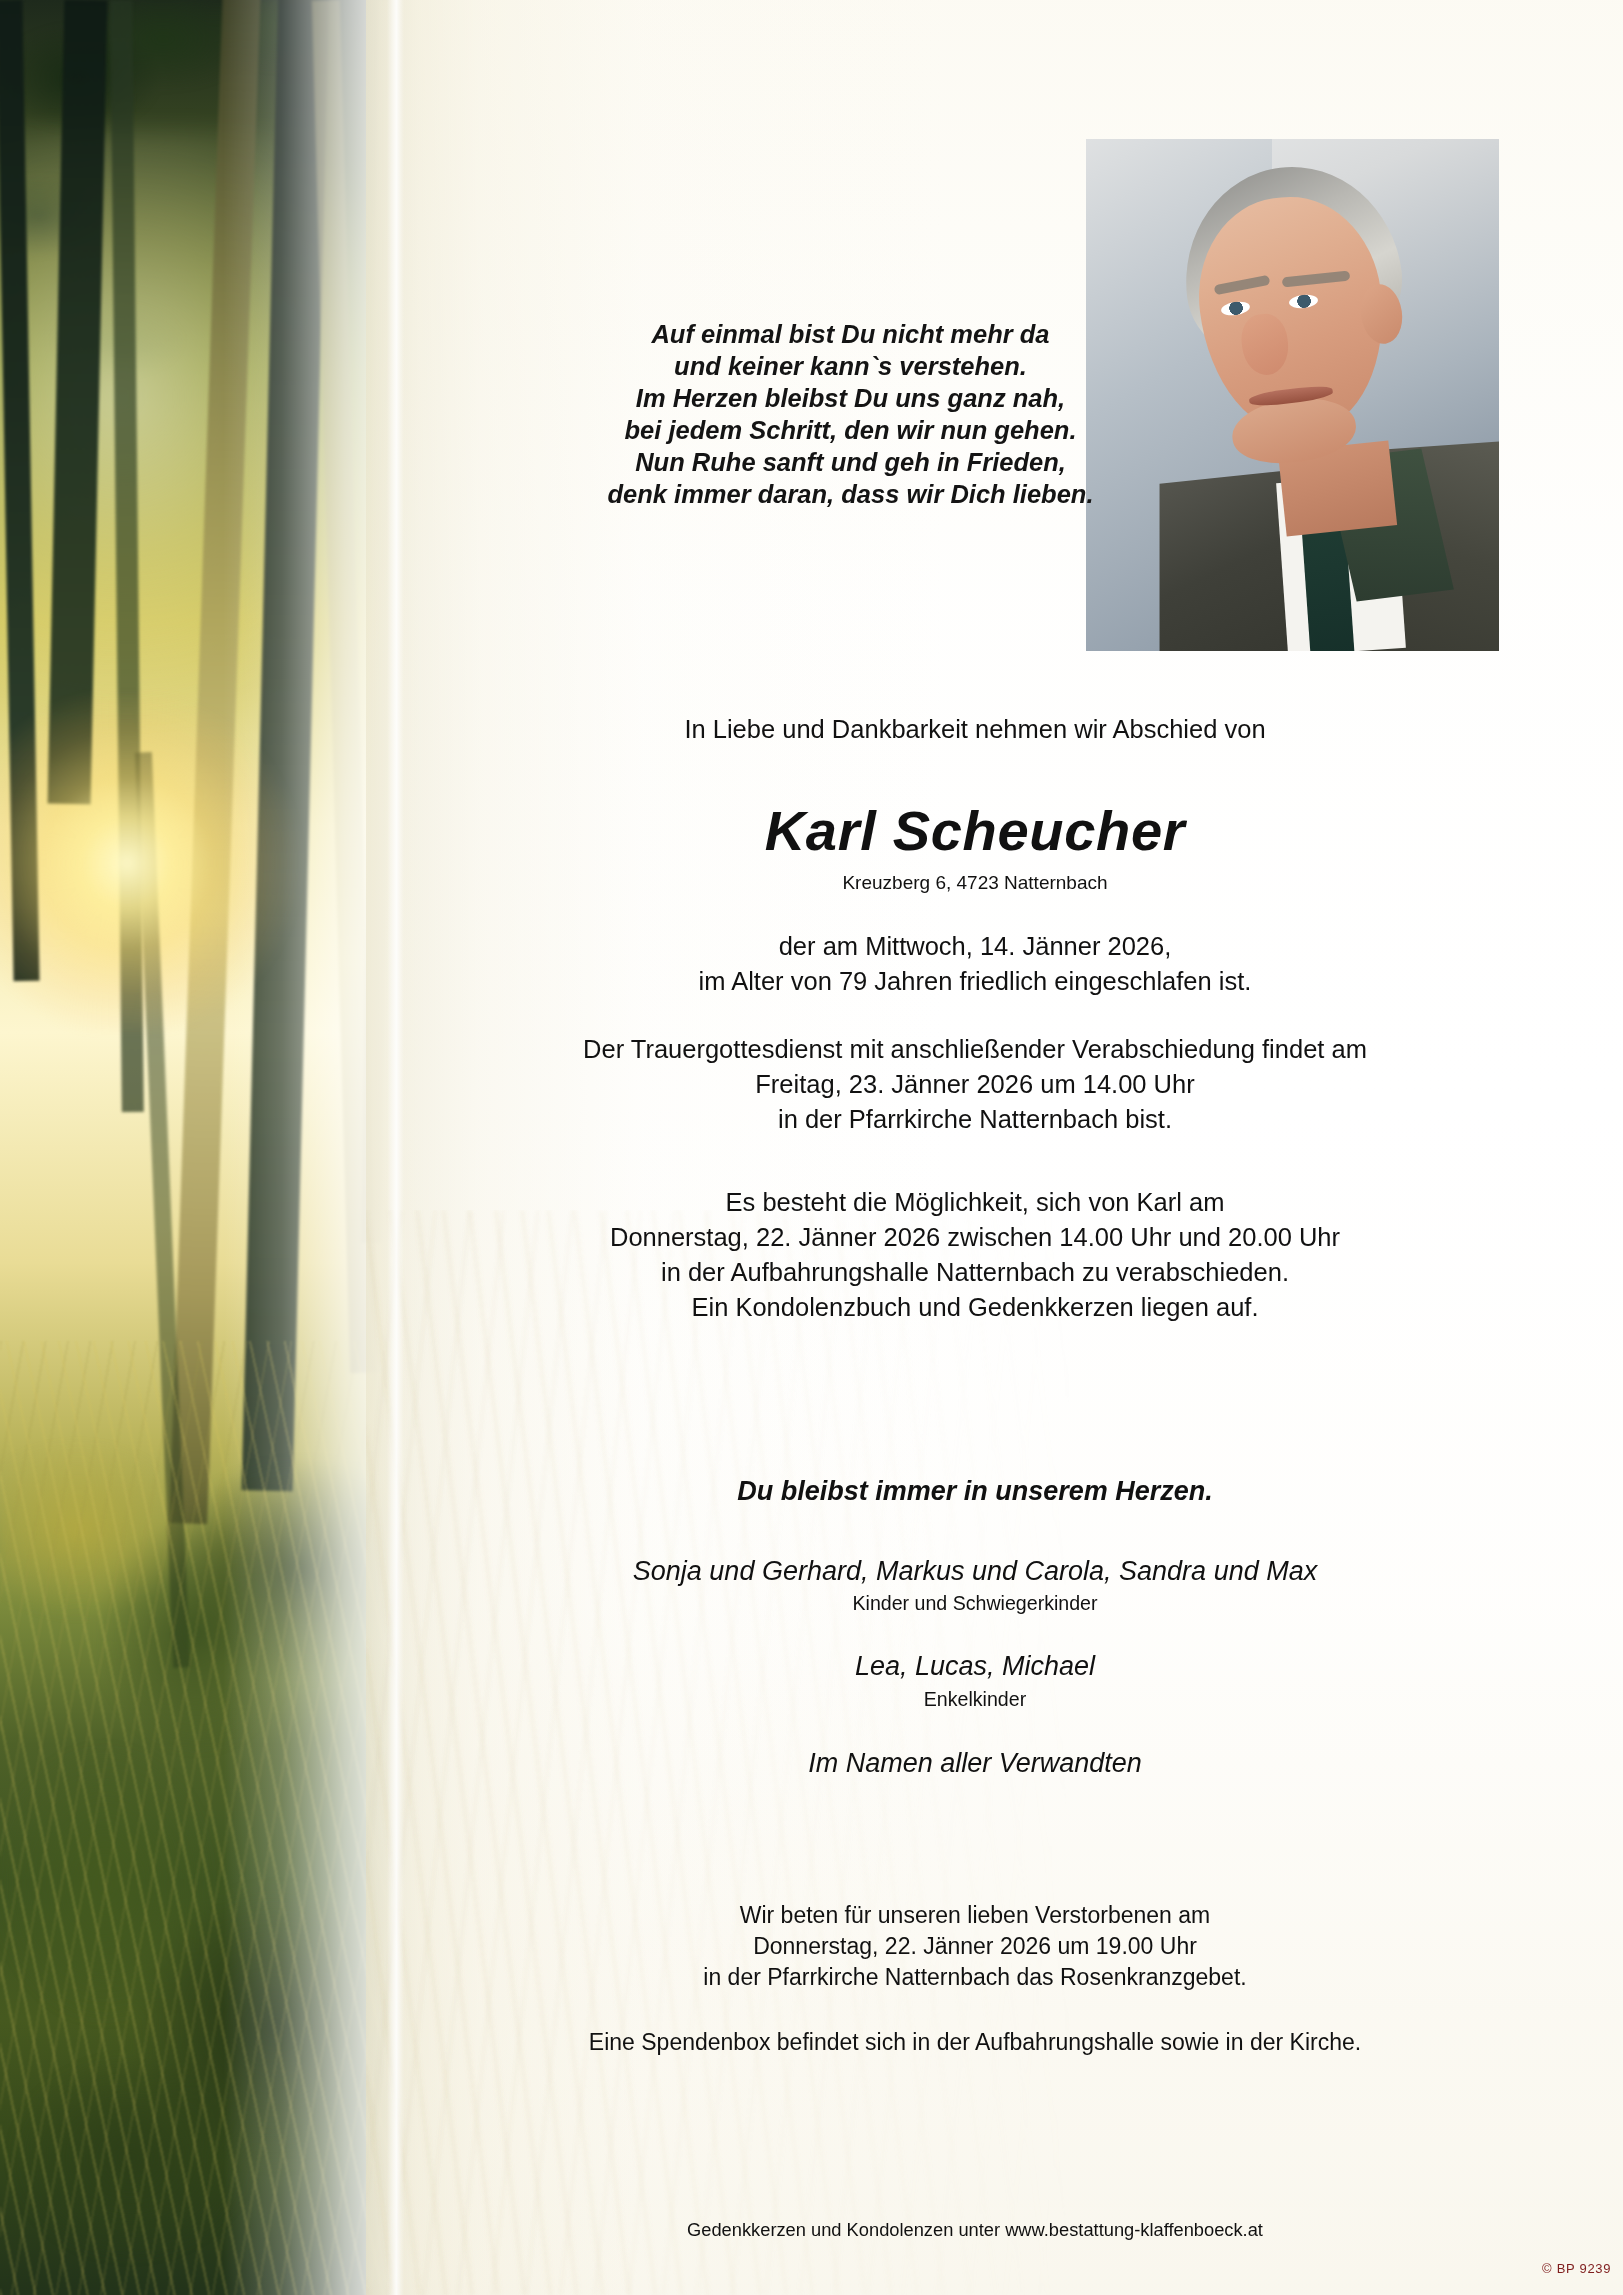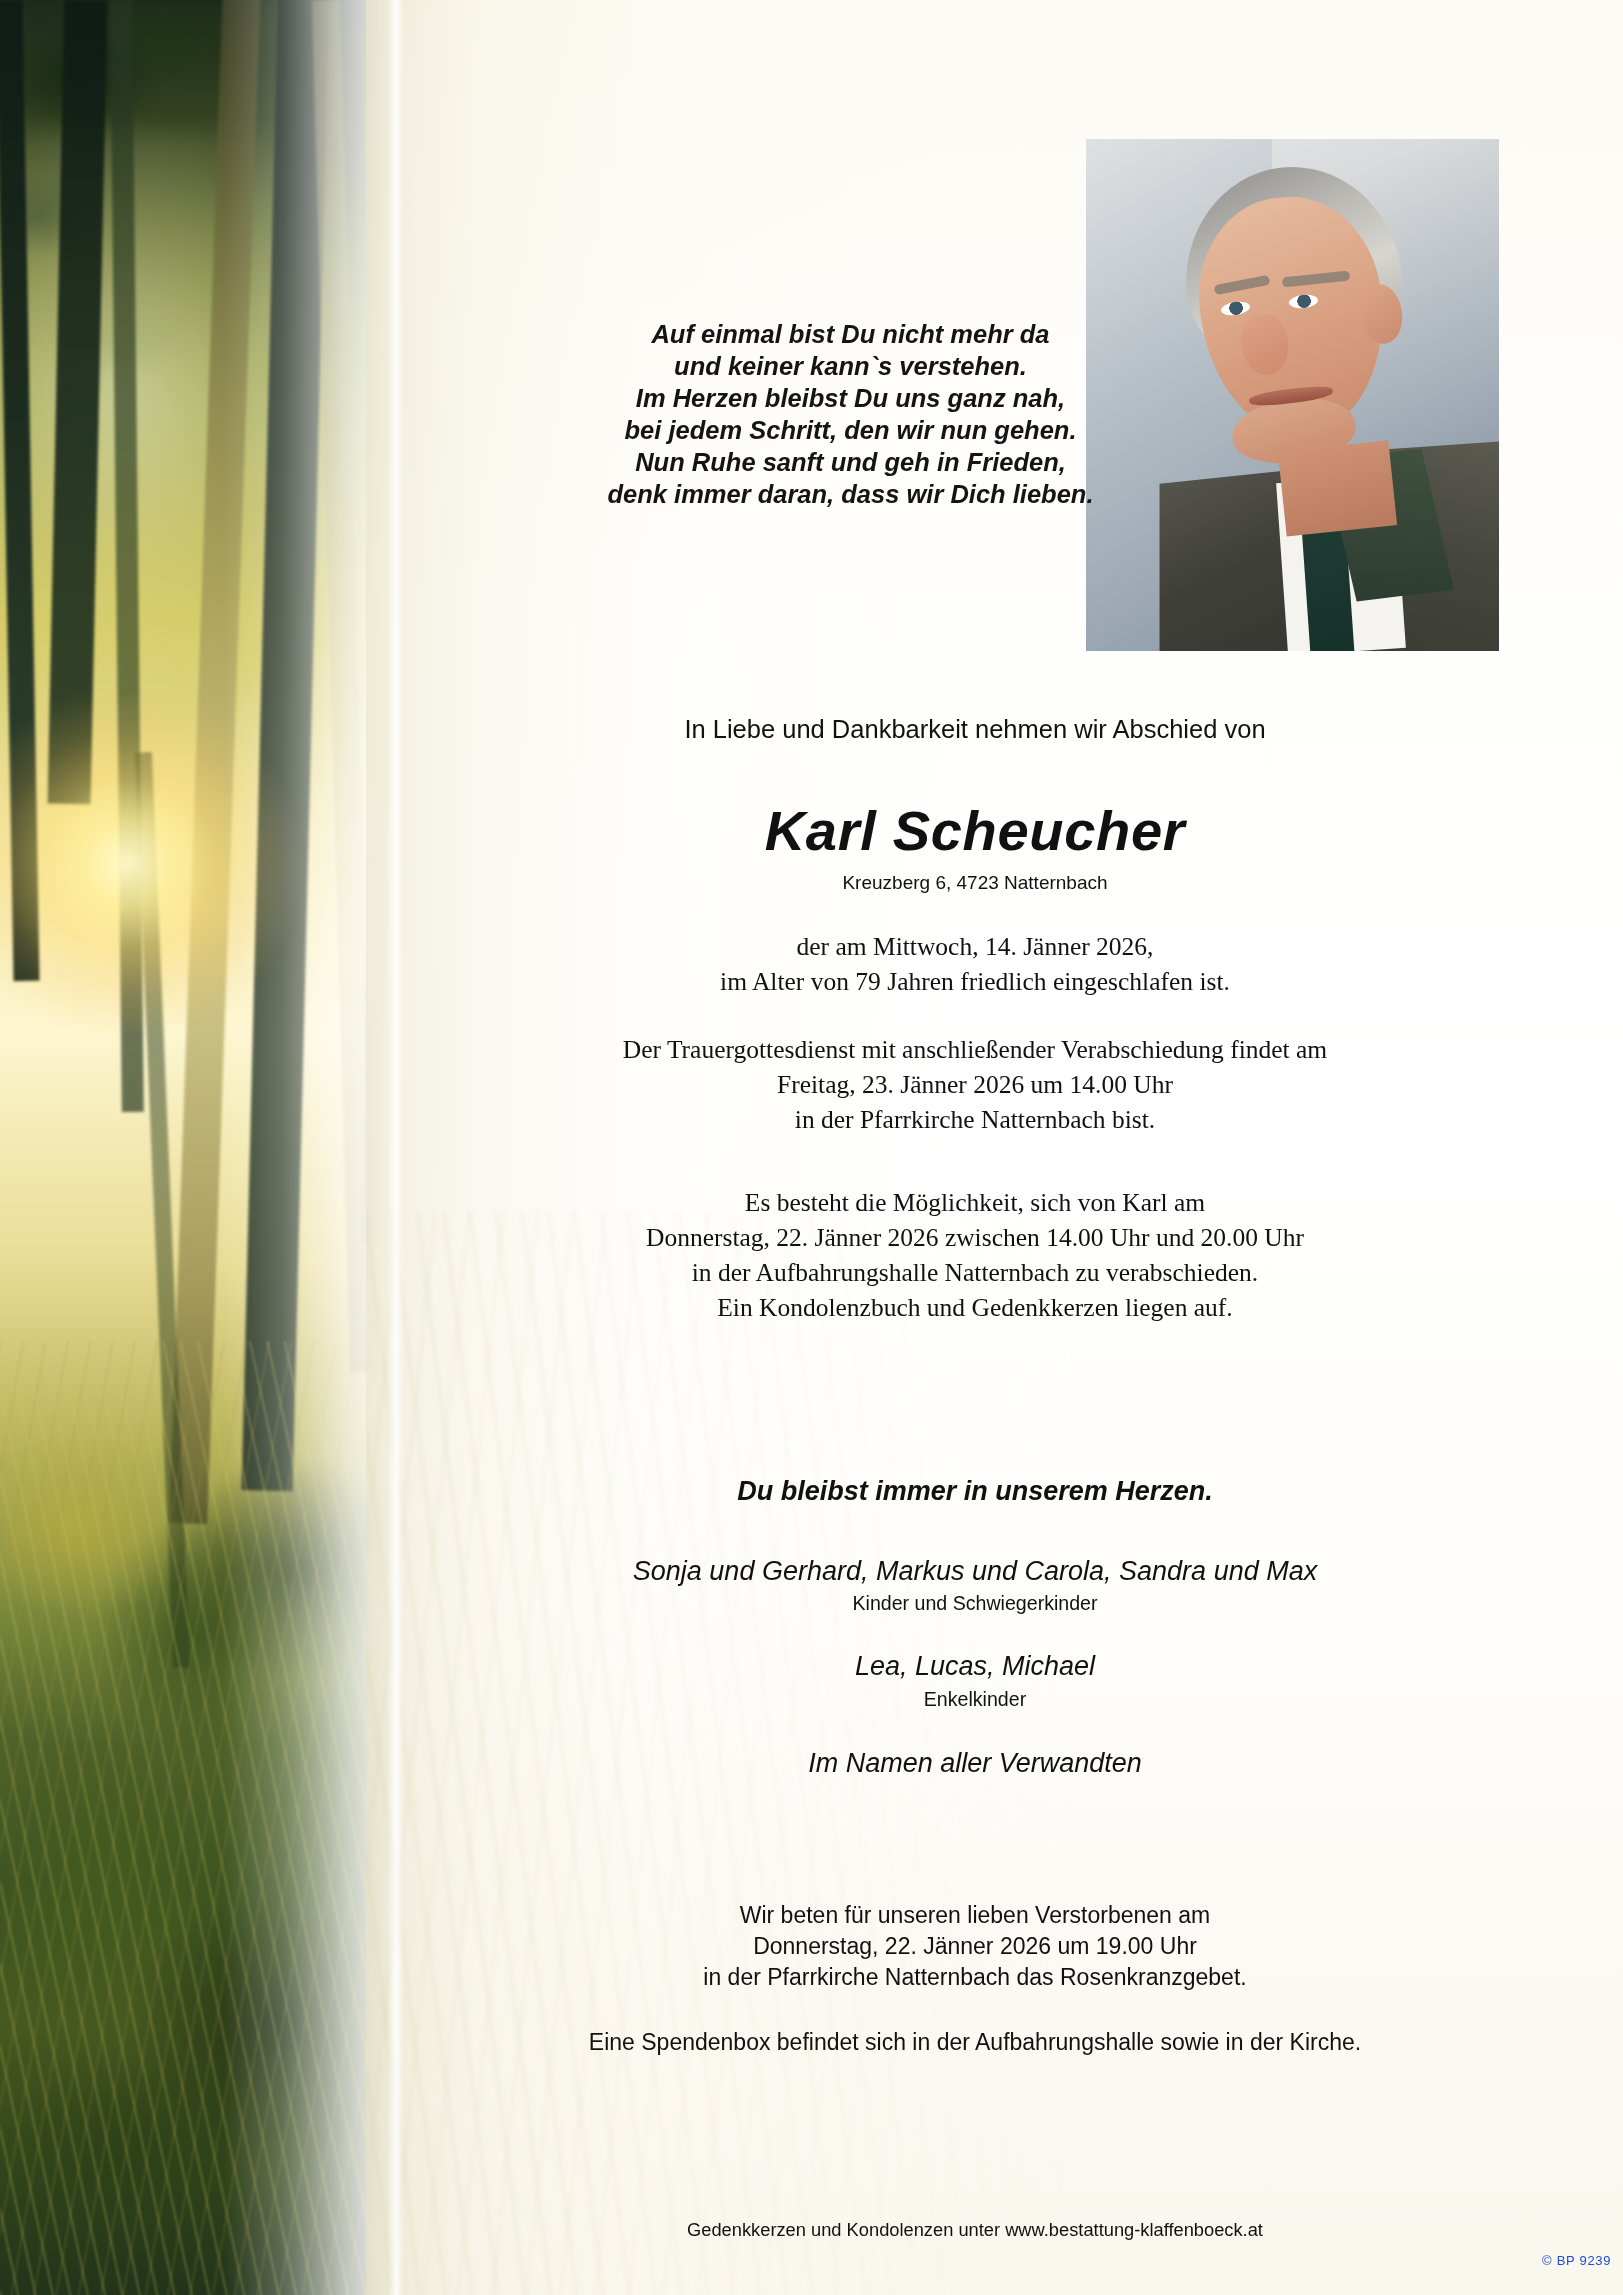--- a/index.html
+++ b/index.html
@@ -277,30 +277,30 @@
     position:absolute; left:0; top:318px; width:863px;
     font-style:italic; font-weight:700;
     font-size:25.5px; line-height:32px; color:#141414;
   }
   .blk { position:absolute; left:0; width:100%; }
 
   .t-lead   { font-size:25.5px; line-height:34px; font-weight:400; }
   .t-name   { font-size:56px; line-height:63px; font-weight:700; font-style:italic;
               letter-spacing:0.7px; }
   .t-addr   { font-size:19px; line-height:26px; font-weight:400; }
-  .t-body   { font-size:25.5px; line-height:35px; font-weight:400;font-family:Liberation Serif, serif; }
+  .t-body   { font-size:25.5px; line-height:35px; font-weight:400; }
   .t-italic-bold { font-size:27px; line-height:35px; font-weight:700; font-style:italic; }
   .t-fam    { font-size:27px; line-height:35px; font-weight:400; font-style:italic; }
   .t-role   { font-size:19.6px; line-height:27.5px; font-weight:400; }
   .t-small  { font-size:23px; line-height:31px; font-weight:400; }
   .t-foot   { font-size:18.3px; line-height:26px; font-weight:400; }
 
   .watermark {
-    position:absolute; right:11.8px; bottom:27px;
-    font-size:13px; color:#1d4ed8; letter-spacing:0.7px;
+    position:absolute; right:11.8px; bottom:19px;
+    font-size:13px; color:#7f1d1d; letter-spacing:0.7px;
     font-family:"Liberation Sans", sans-serif;
   }
 </style>
 </head>
 <body>
 
 <div class="card">
 
   <div class="forest">
     <div class="forest-base"></div>

